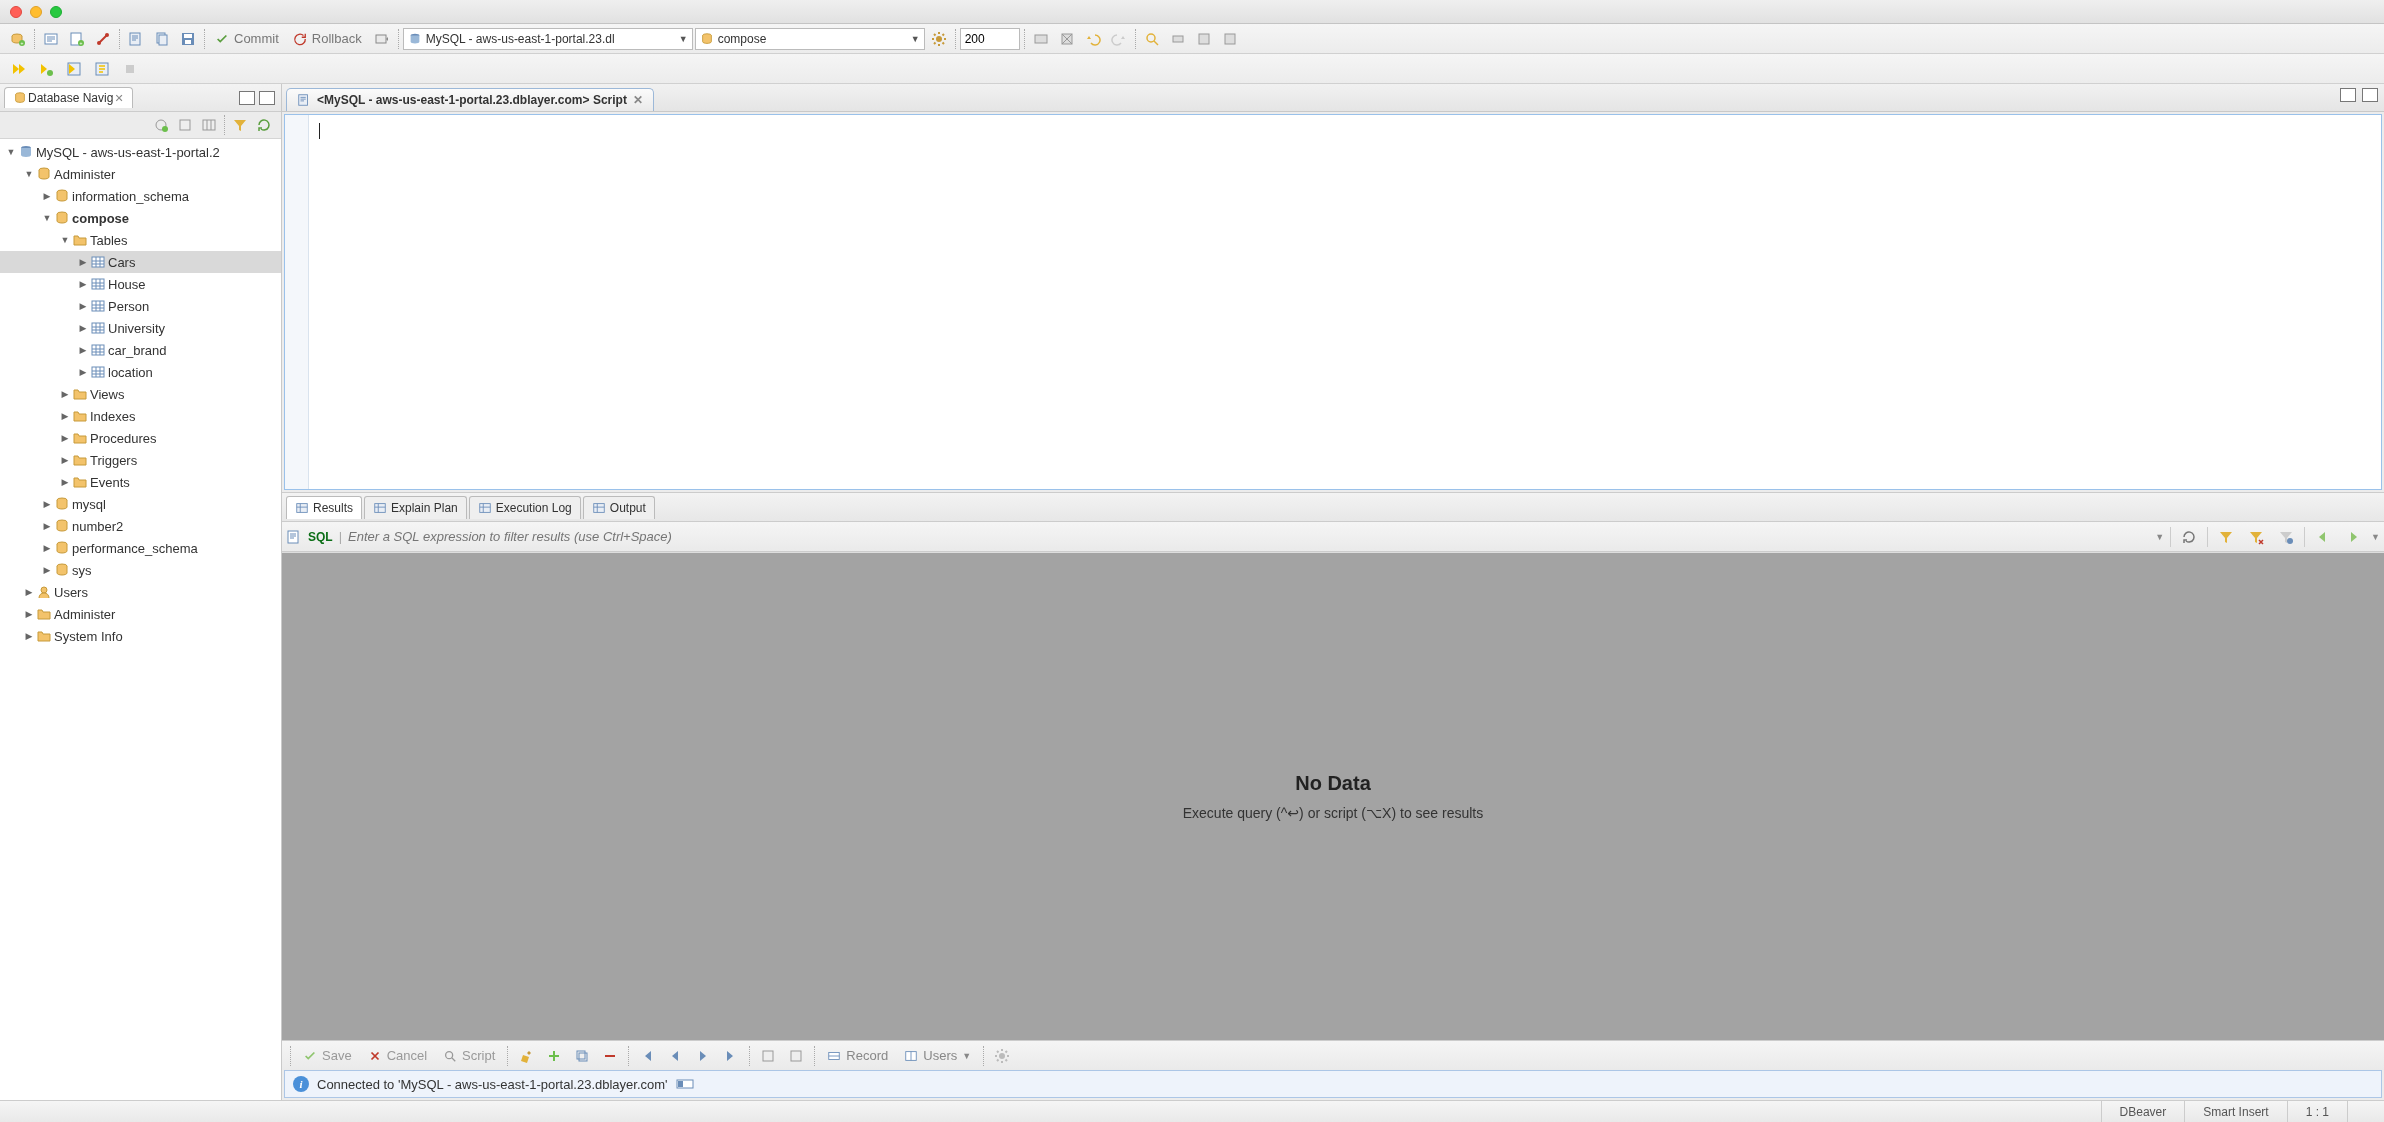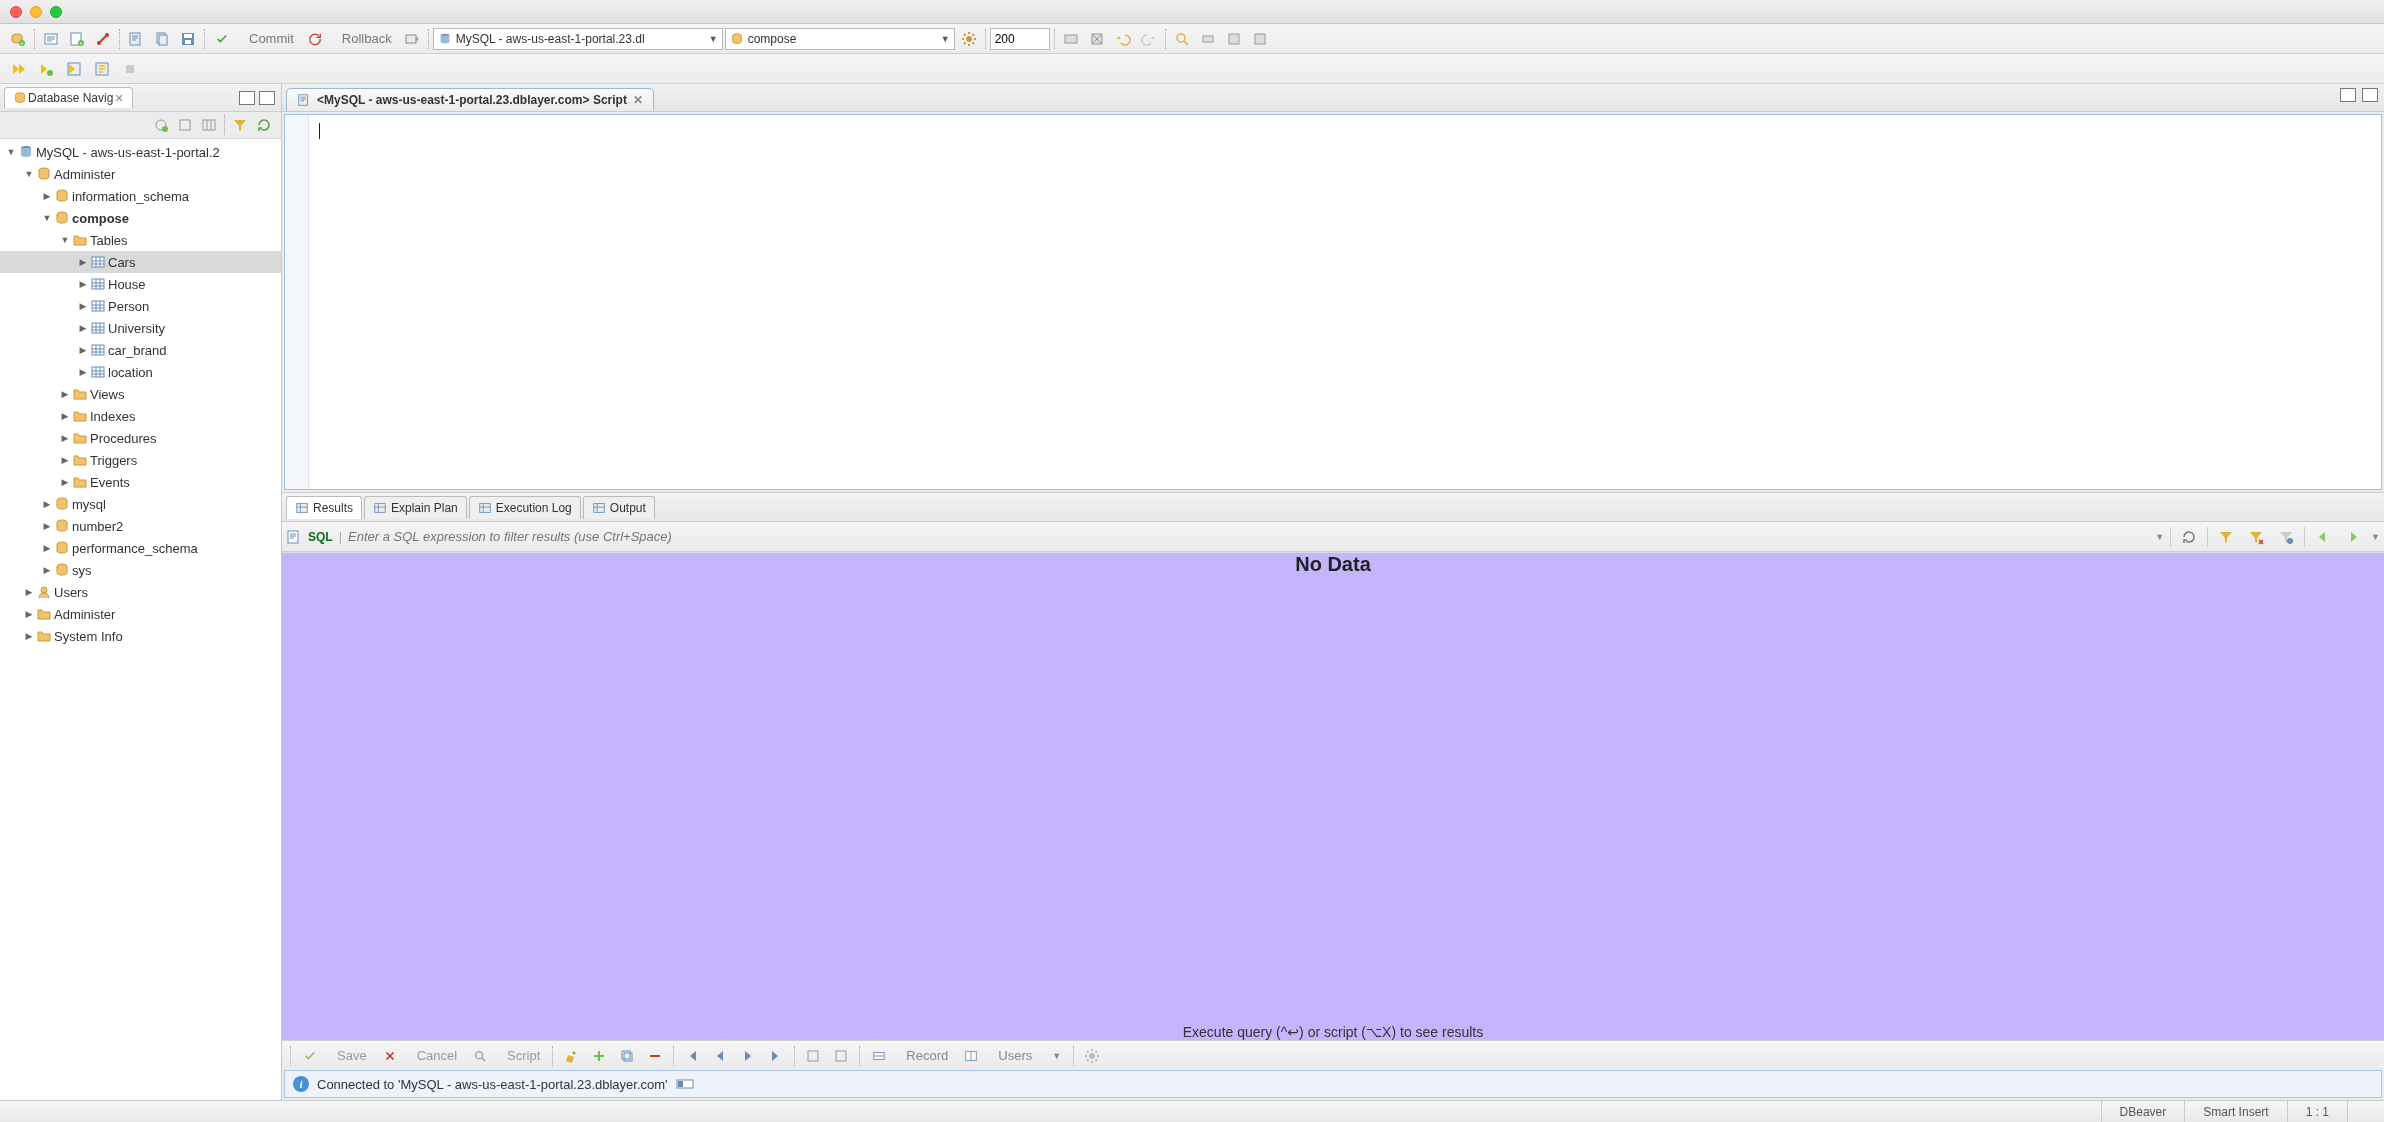--- a/index.html
+++ b/index.html
@@ -13,21 +13,21 @@
 .dot.red { background: #ff5f57; border: 0.5px solid #e1483f; }
 .dot.yellow { background: #ffbd2e; border: 0.5px solid #e0a128; }
 .dot.green { background: #28c940; border: 0.5px solid #1cad32; }
 .titlebar .title { position: absolute; left: 0; right: 0; text-align: center; font-size: 13px; color: #555; pointer-events: none; }
 
 
 .toolbar { height: 30px; background: linear-gradient(#f5f5f5, #ececec); display: flex; align-items: center; padding: 0 6px; gap: 2px; border-bottom: 1px solid #d0d0d0; }
 .toolbar2 { height: 30px; background: linear-gradient(#f5f5f5, #ececec); display: flex; align-items: center; padding: 0 6px; gap: 4px; border-bottom: 1px solid #d0d0d0; }
 .tbtn { width: 24px; height: 24px; display: flex; align-items: center; justify-content: center; border-radius: 3px; cursor: pointer; }
 .tbtn svg { width: 16px; height: 16px; }
-.twide { display: flex; align-items: center; gap: 20px; height: 24px; padding: 0 6px; border-radius: 3px; cursor: pointer; color: #777; }
+.twide { display: flex; align-items: center; gap: 5px; height: 24px; padding: 0 6px; border-radius: 3px; cursor: pointer; color: #777; }
 .tsep { width: 1px; height: 20px; background: transparent; border-left: 1px dotted #aaa; margin: 0 2px; }
 .combo { display: flex; align-items: center; background: #fff; border: 1px solid #bbb; height: 22px; padding: 0 4px; gap: 4px; font-size: 12px; }
 .combo .arrow { font-size: 9px; color: #555; }
 .numfield { background: #fff; border: 1px solid #bbb; height: 22px; width: 60px; padding: 0 4px; font-size: 12px; }
 
 
 .app { display: flex; height: calc(100% - 24px - 30px - 30px - 22px); }
 .sidebar { width: 282px; background: #ececec; display: flex; flex-direction: column; border-right: 1px solid #c9c9c9; }
 .side-tab-row { display: flex; align-items: center; height: 28px; background: linear-gradient(#f3f3f3,#e8e8e8); border-bottom: 1px solid #ccc; }
 .side-tab { display: flex; align-items: center; gap: 1px; background: #fff; border: 1px solid #bbb; border-bottom: none; border-radius: 4px 4px 0 0; padding: 3px 8px; margin-left: 4px; font-size: 12px; }
@@ -62,21 +62,21 @@
 
 .result-tab-strip { display: flex; align-items: center; height: 30px; background: linear-gradient(#f3f3f3,#e7e7e7); border-top: 1px solid #ccc; border-bottom: 1px solid #ccc; padding: 0 4px; gap: 2px; }
 .rtab { display: flex; align-items: center; gap: 4px; padding: 4px 8px; border: 1px solid #bbb; border-bottom: none; background: #efefef; font-size: 12px; border-radius: 3px 3px 0 0; cursor: pointer; }
 .rtab.active { background: #fff; }
 
 .filter-row { display: flex; align-items: center; height: 30px; background: linear-gradient(#f5f5f5,#eaeaea); border-bottom: 1px solid #ccc; padding: 0 4px; gap: 6px; }
 .filter-row .lbl { color: #0b6e16; font-weight: 600; font-size: 12px; }
 .filter-row input { flex: 1; border: none; background: transparent; font-style: italic; color: #888; font-size: 13px; outline: none; }
 .filter-row .sep { width: 1px; height: 20px; background: #ccc; }
 
-.results-body { flex: 1.3; min-height: 150px; background: #c4b5fd; display: flex; flex-direction: column; align-items: center; justify-content: space-between; border-top: 1px solid #ddd; }
+.results-body { flex: 1.3; min-height: 150px; background: #a3a3a3; display: flex; flex-direction: column; align-items: center; justify-content: center; border-top: 1px solid #ddd; }
 .results-body h2 { font-size: 20px; font-weight: 700; color: #222; margin-bottom: 10px; }
 .results-body p { font-size: 14px; color: #333; }
 
 .results-toolbar { display: flex; align-items: center; height: 30px; background: linear-gradient(#f5f5f5,#eaeaea); border-top: 1px solid #ccc; padding: 0 6px; gap: 4px; }
 .results-toolbar .twide { color: #888; }
 .results-toolbar .gray { color: #999; }
 
 .connection-status { display: flex; align-items: center; height: 28px; background: #eef3fb; border: 1px solid #acc6e6; margin: 0 2px 2px 2px; gap: 8px; padding: 0 8px; font-size: 13px; }
 .connection-status .info-icon { width: 16px; height: 16px; border-radius: 50%; background: #4a90d9; color: #fff; display: flex; align-items: center; justify-content: center; font-size: 11px; font-weight: bold; font-style: italic; font-family: Georgia, serif; }
 

